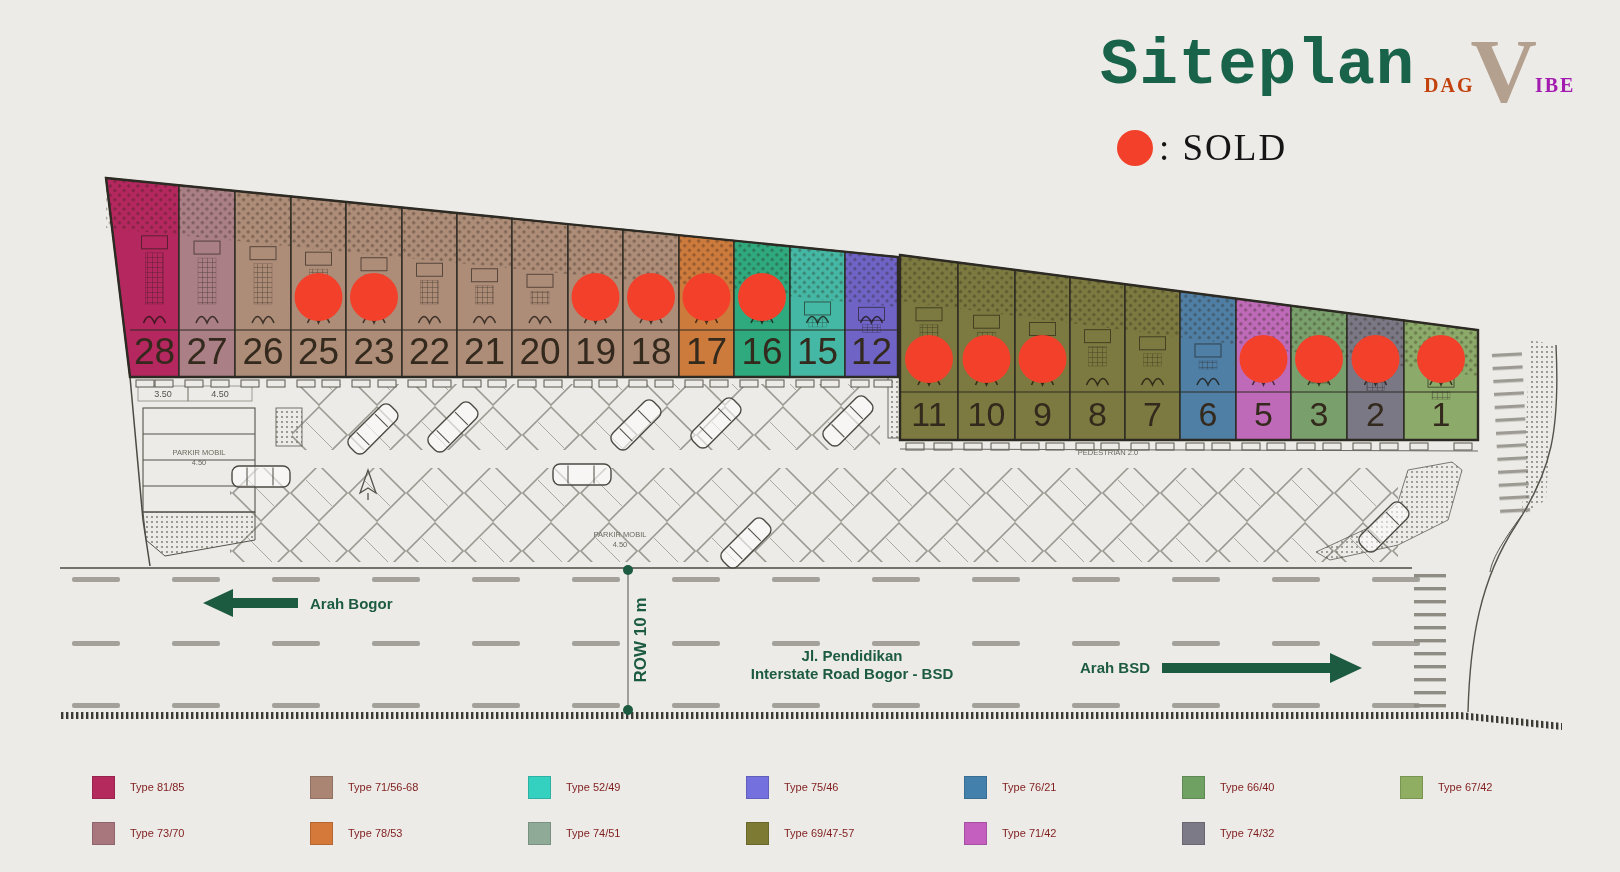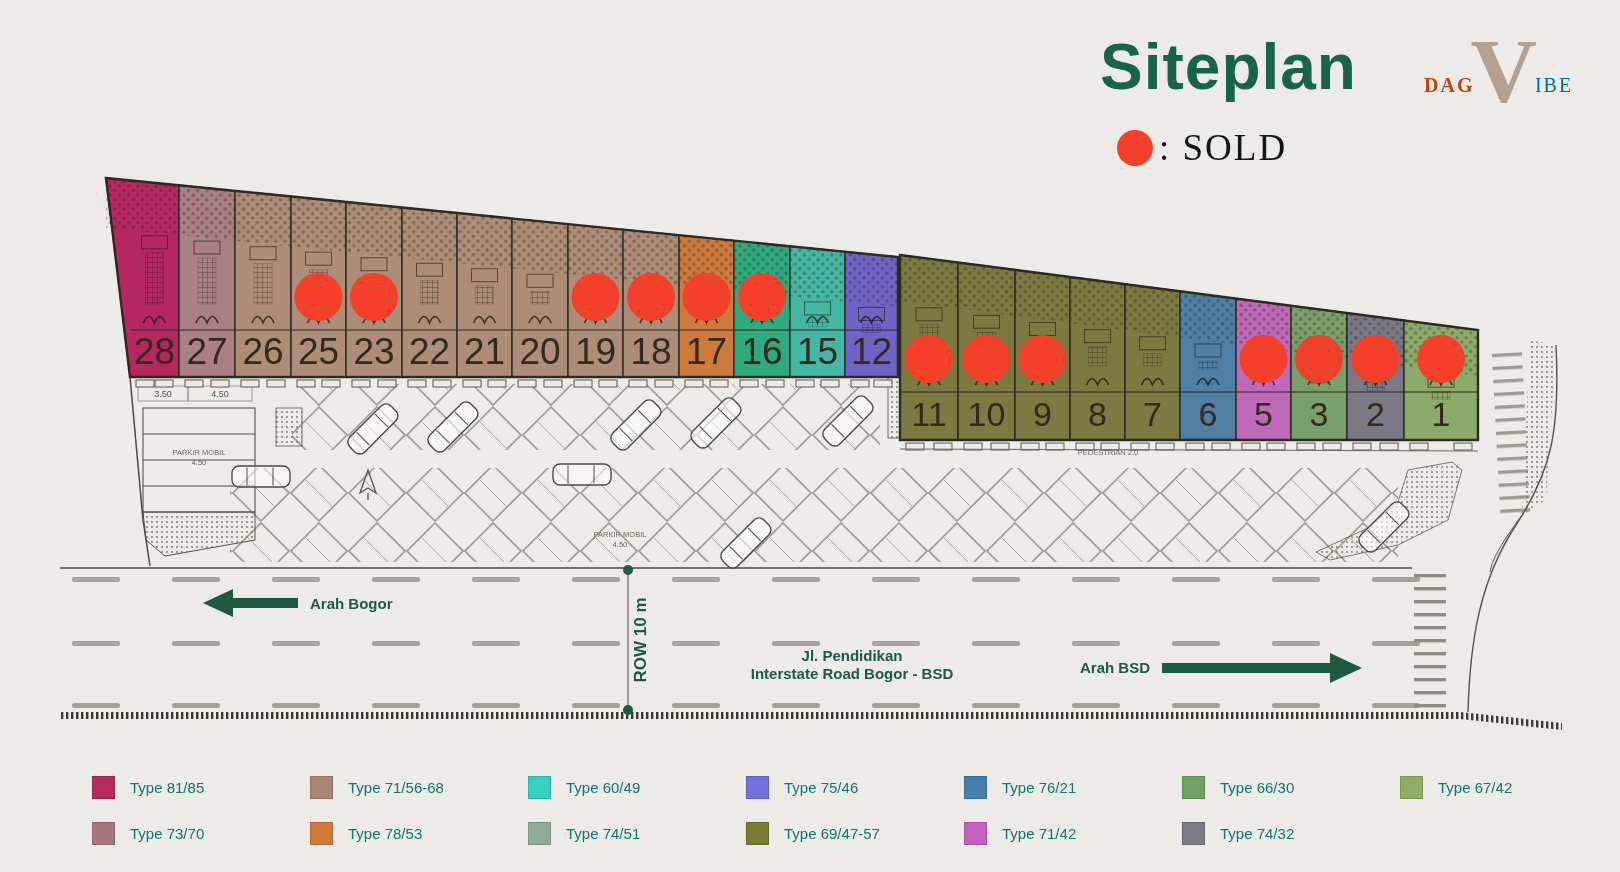--- a/index.html
+++ b/index.html
@@ -3,38 +3,38 @@
 <meta charset="utf-8">
 <style>
   html,body{margin:0;padding:0;background:#dddbd6;}
   #stage{
     position:relative;width:1620px;height:872px;background:#edebe7;
     font-family:"Liberation Sans",sans-serif;overflow:hidden;
   }
   
   #title{
     position:absolute;left:1100px;top:30px;font-size:64px;font-weight:700;
-    letter-spacing:1px;color:#19634a;
+    letter-spacing:1px;color:#19634a;font-family:Liberation Mono, monospace;
   }
   #logo{position:absolute;left:1424px;top:28px;width:170px;display:flex;align-items:center;
     font-family:"Liberation Serif",serif;}
   #logo .dag{font-size:20px;font-weight:700;letter-spacing:2px;color:#c2410c;margin-top:28px;}
   #logo .bigv{font-size:92px;line-height:86px;font-weight:700;color:#b3a08f;margin:0 -2px 0 -4px;}
-  #logo .ibe{font-size:20px;font-weight:400;letter-spacing:2px;color:#0369a1;margin-top:28px;}
+  #logo .ibe{font-size:20px;font-weight:700;letter-spacing:2px;color:#a21caf;margin-top:28px;}
   #sold-key{position:absolute;left:1117px;top:126px;display:flex;align-items:center;justify-content:space-between;}
   #sold-dot{width:36px;height:36px;border-radius:50%;}
   #sold-label{font-family:"Liberation Serif",serif;font-size:37px;color:#151515;margin-left:6px;letter-spacing:2px;}
   
   #legend{
     position:absolute;left:92px;top:764px;display:grid;
     grid-template-columns:repeat(7,218px);grid-auto-rows:46px;align-items:center;
   }
   .lg-item{display:flex;align-items:center;}
   .lg-swatch{width:23px;height:23px;border:1px solid rgba(0,0,0,.15);box-sizing:border-box;}
-  .lg-label{margin-left:15px;font-size:15px;color:#0f766e;}
+  .lg-label{margin-left:15px;font-size:11px;color:#7f1d1d;}
   svg{position:absolute;left:0;top:0;}
   text{font-family:"Liberation Sans",sans-serif;}
   .tiny{font-size:7.5px;fill:#6b695f;}
   .dim{font-size:9px;fill:#55534b;}
   .roadlabel{font-size:15px;font-weight:700;fill:#1c5b40;}
 </style>
 </head>
 <body>
 
 <div id="stage">
@@ -523,33 +523,33 @@
       <div class="lg-item">
         <div class="lg-swatch" style="background: rgb(180, 42, 92);"></div>
         <span class="lg-label">Type 81/85</span>
       </div>
       <div class="lg-item">
         <div class="lg-swatch" style="background: rgb(171, 133, 115);"></div>
         <span class="lg-label">Type 71/56-68</span>
       </div>
       <div class="lg-item">
         <div class="lg-swatch" style="background: rgb(53, 209, 192);"></div>
-        <span class="lg-label">Type 60/49</span>
+        <span class="lg-label">Type 52/49</span>
       </div>
       <div class="lg-item">
         <div class="lg-swatch" style="background: rgb(116, 112, 221);"></div>
         <span class="lg-label">Type 75/46</span>
       </div>
       <div class="lg-item">
         <div class="lg-swatch" style="background: rgb(67, 128, 171);"></div>
         <span class="lg-label">Type 76/21</span>
       </div>
       <div class="lg-item">
         <div class="lg-swatch" style="background: rgb(111, 161, 98);"></div>
-        <span class="lg-label">Type 66/30</span>
+        <span class="lg-label">Type 66/40</span>
       </div>
       <div class="lg-item">
         <div class="lg-swatch" style="background: rgb(143, 174, 98);"></div>
         <span class="lg-label">Type 67/42</span>
       </div>
       <div class="lg-item">
         <div class="lg-swatch" style="background: rgb(168, 119, 126);"></div>
         <span class="lg-label">Type 73/70</span>
       </div>
       <div class="lg-item">

